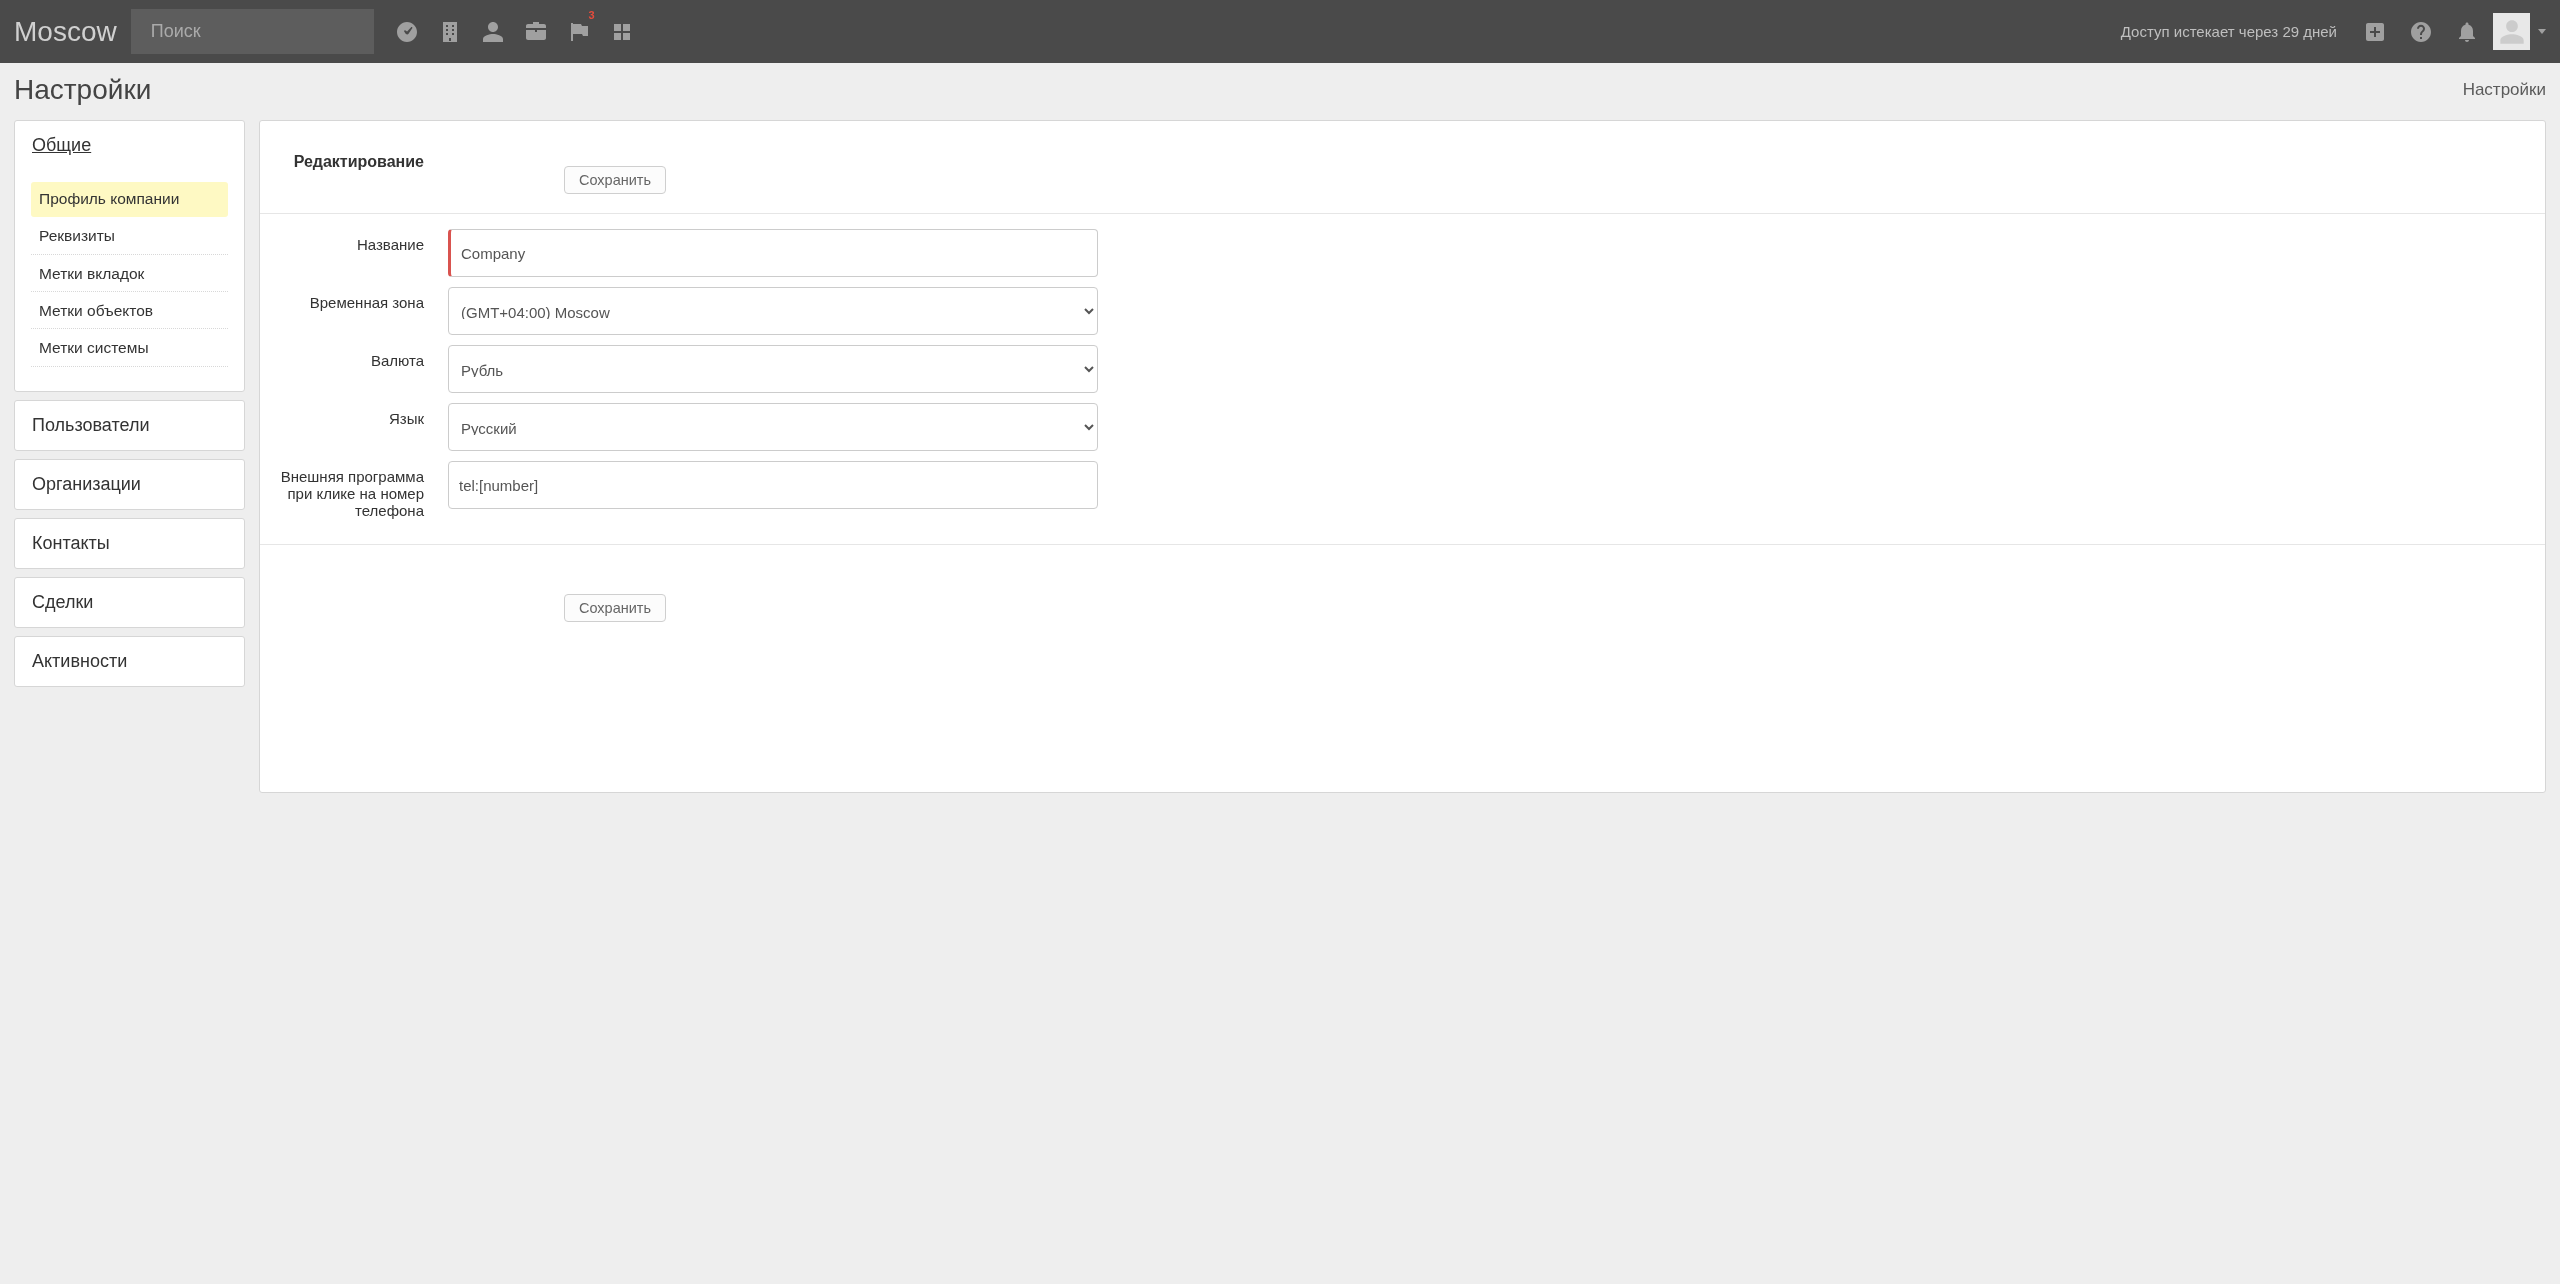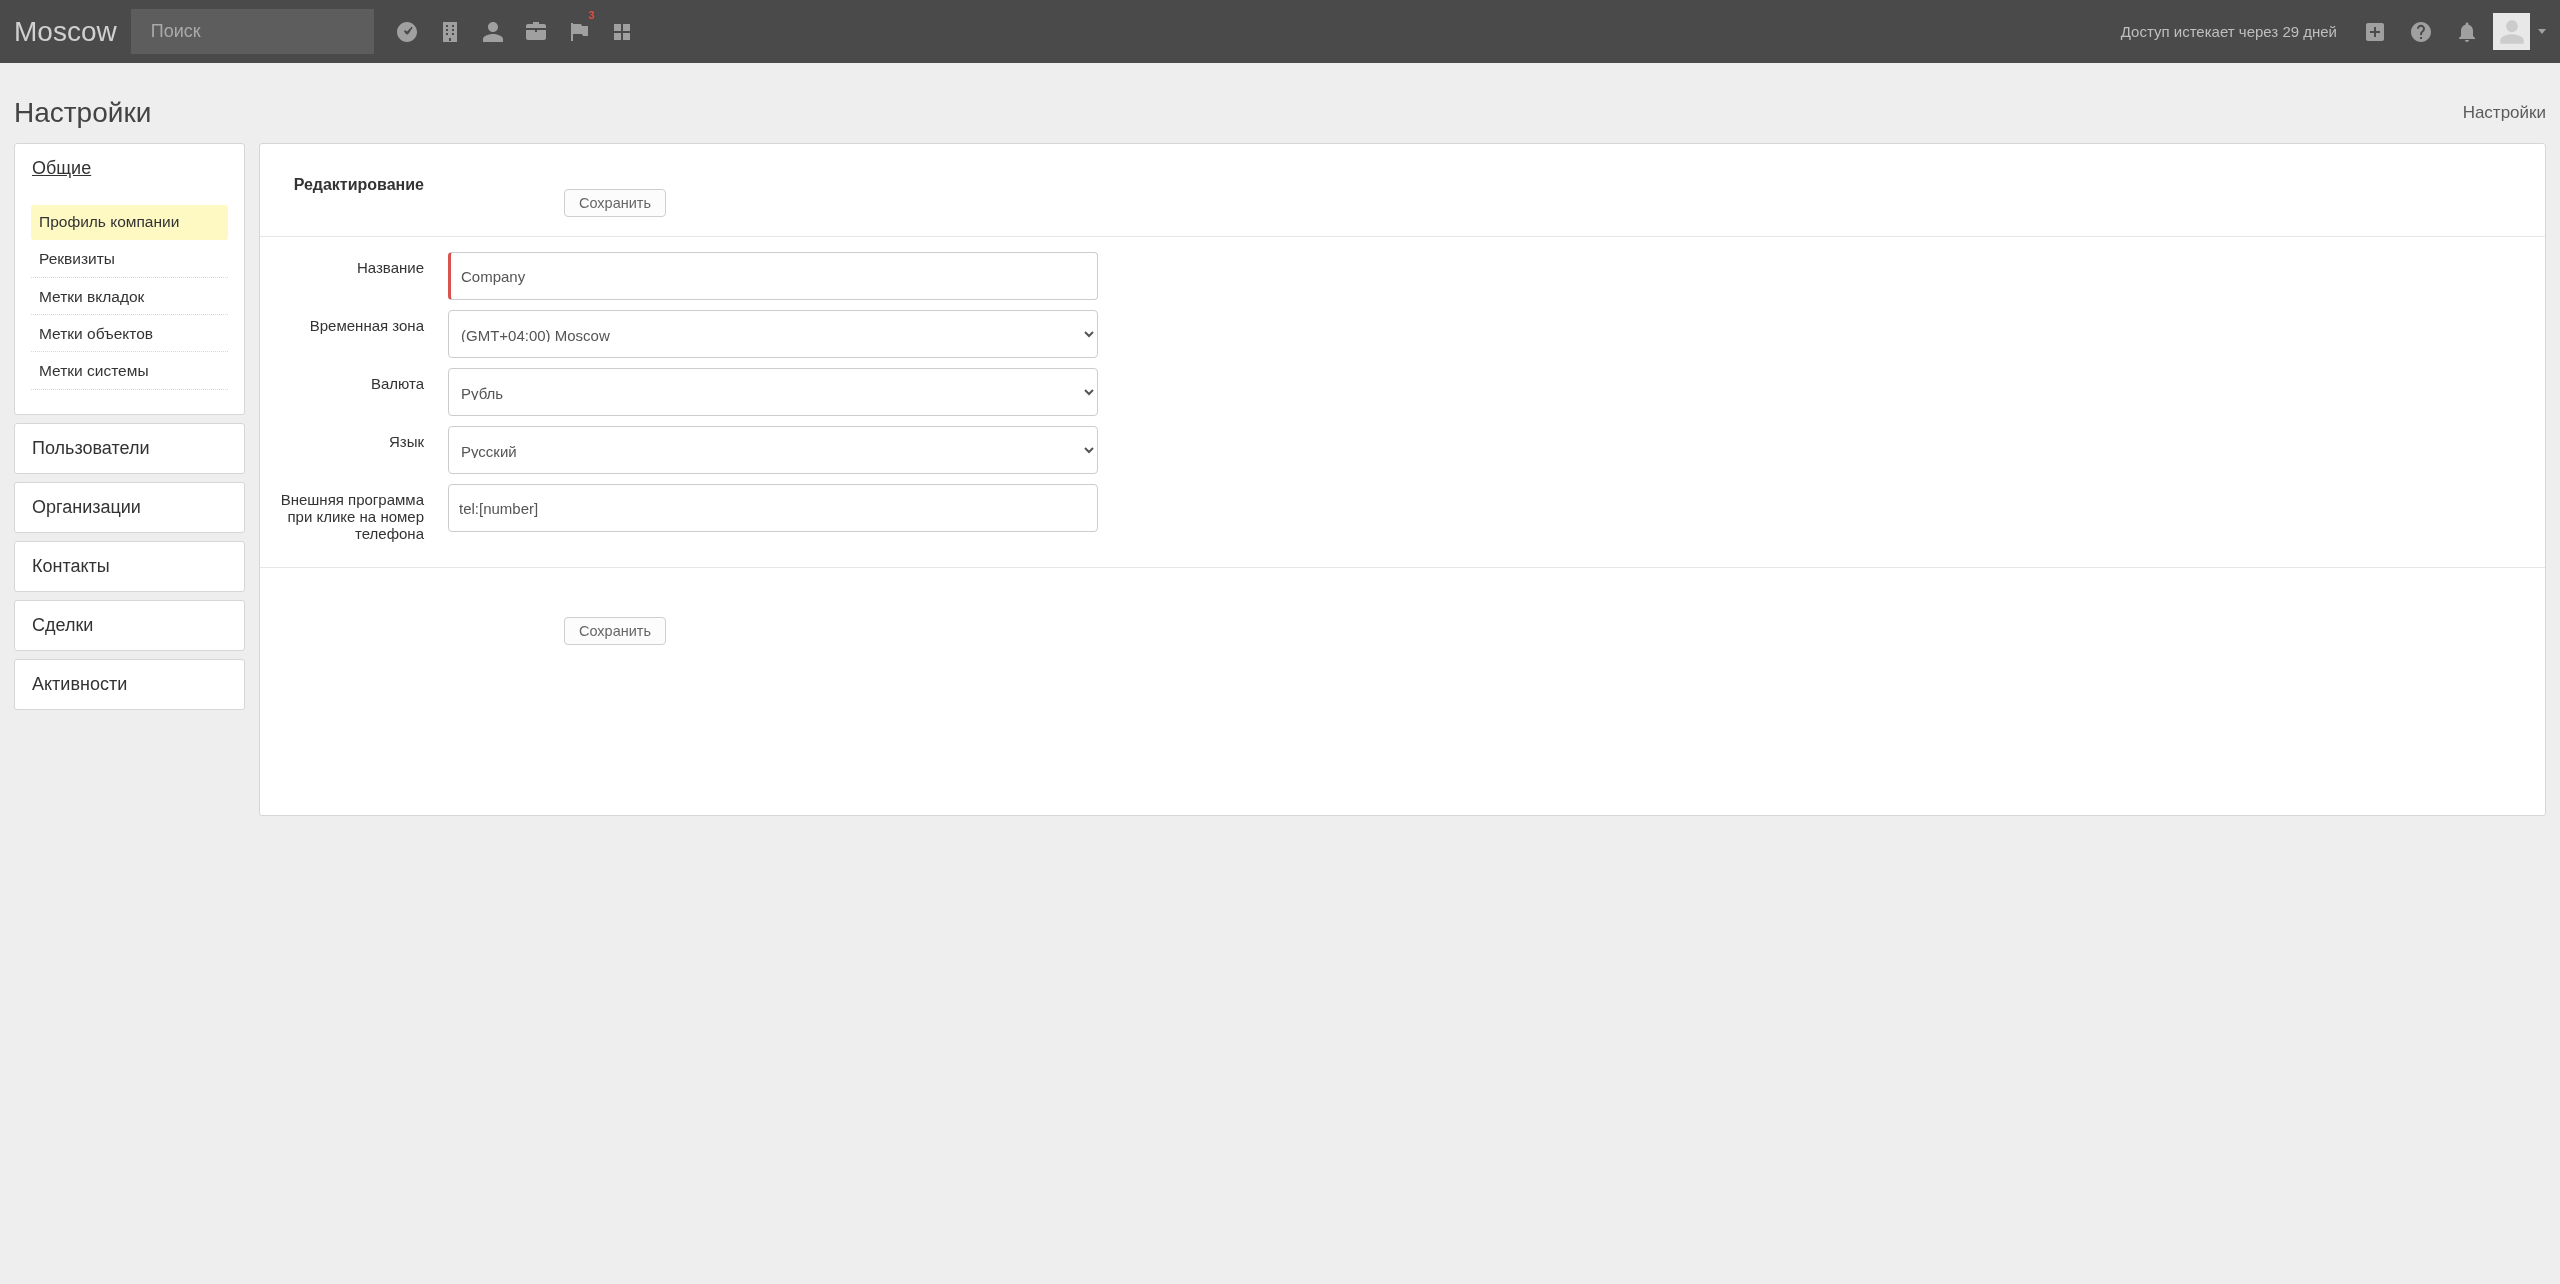--- a/index.html
+++ b/index.html
@@ -116,21 +116,21 @@
   border-left: 4px solid transparent;
   border-right: 4px solid transparent;
   border-top: 5px solid #a0a0a0;
   margin-left: 8px;
 }
 
 
 .page-header {
   display: flex;
   align-items: center;
-  padding: 34px 14px 14px;
+  padding: 11px 14px 14px;
 }
 .page-title {
   font-size: 28px;
   font-weight: 400;
   color: #444;
 }
 .breadcrumb {
   margin-left: auto;
   font-size: 17px;
   color: #5b5b5b;

